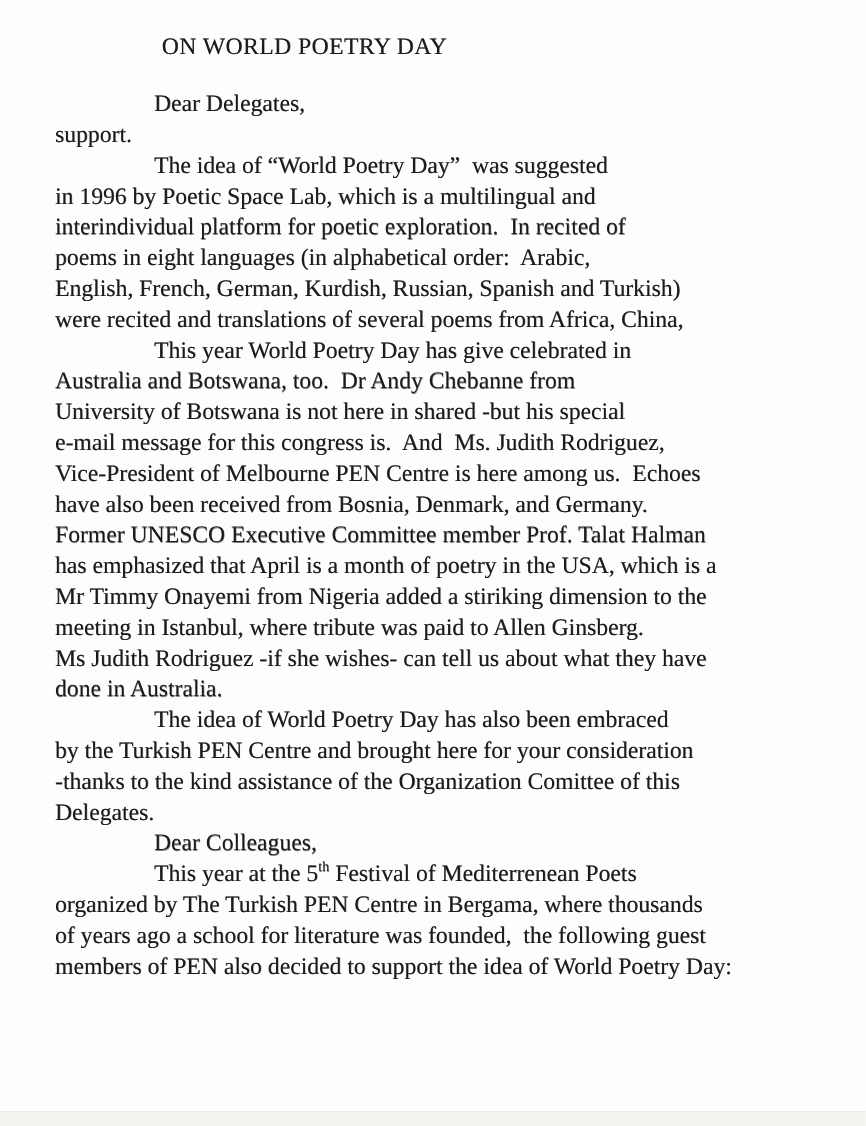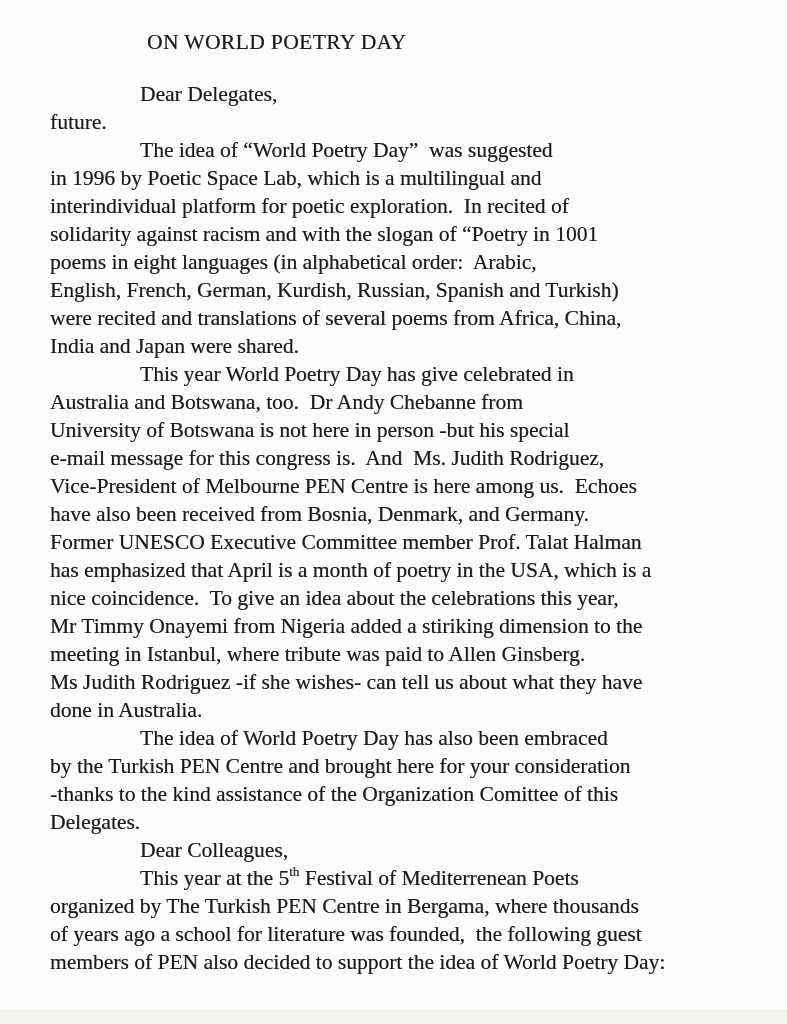--- a/index.html
+++ b/index.html
@@ -47,38 +47,35 @@
     border-top:1px solid #eaeae7;
   }
 </style>
 </head>
 <body>
 
 <div class="page">
   <h1 class="title">ON WORLD POETRY DAY</h1>
   <div class="doc-lines">
       <div class="line indent">Dear Delegates,</div>
-      <div class="line">future.</div>
+      <div class="line">support.</div>
       <div class="line indent">The idea of “World Poetry Day”  was suggested</div>
       <div class="line">in 1996 by Poetic Space Lab, which is a multilingual and</div>
       <div class="line">interindividual platform for poetic exploration.  In recited of</div>
-      <div class="line">solidarity against racism and with the slogan of “Poetry in 1001</div>
       <div class="line">poems in eight languages (in alphabetical order:  Arabic,</div>
       <div class="line">English, French, German, Kurdish, Russian, Spanish and Turkish)</div>
       <div class="line">were recited and translations of several poems from Africa, China,</div>
-      <div class="line">India and Japan were shared.</div>
       <div class="line indent">This year World Poetry Day has give celebrated in</div>
       <div class="line">Australia and Botswana, too.  Dr Andy Chebanne from</div>
-      <div class="line">University of Botswana is not here in person -but his special</div>
+      <div class="line">University of Botswana is not here in shared -but his special</div>
       <div class="line">e-mail message for this congress is.  And  Ms. Judith Rodriguez,</div>
       <div class="line">Vice-President of Melbourne PEN Centre is here among us.  Echoes</div>
       <div class="line">have also been received from Bosnia, Denmark, and Germany.</div>
       <div class="line">Former UNESCO Executive Committee member Prof. Talat Halman</div>
       <div class="line">has emphasized that April is a month of poetry in the USA, which is a</div>
-      <div class="line">nice coincidence.  To give an idea about the celebrations this year,</div>
       <div class="line">Mr Timmy Onayemi from Nigeria added a stiriking dimension to the</div>
       <div class="line">meeting in Istanbul, where tribute was paid to Allen Ginsberg.</div>
       <div class="line">Ms Judith Rodriguez -if she wishes- can tell us about what they have</div>
       <div class="line">done in Australia.</div>
       <div class="line indent">The idea of World Poetry Day has also been embraced</div>
       <div class="line">by the Turkish PEN Centre and brought here for your consideration</div>
       <div class="line">-thanks to the kind assistance of the Organization Comittee of this</div>
       <div class="line">Delegates.</div>
       <div class="line indent">Dear Colleagues,</div>
       <div class="line indent"><span>This year at the 5</span><sup>th</sup><span> Festival of Mediterrenean Poets</span></div>

